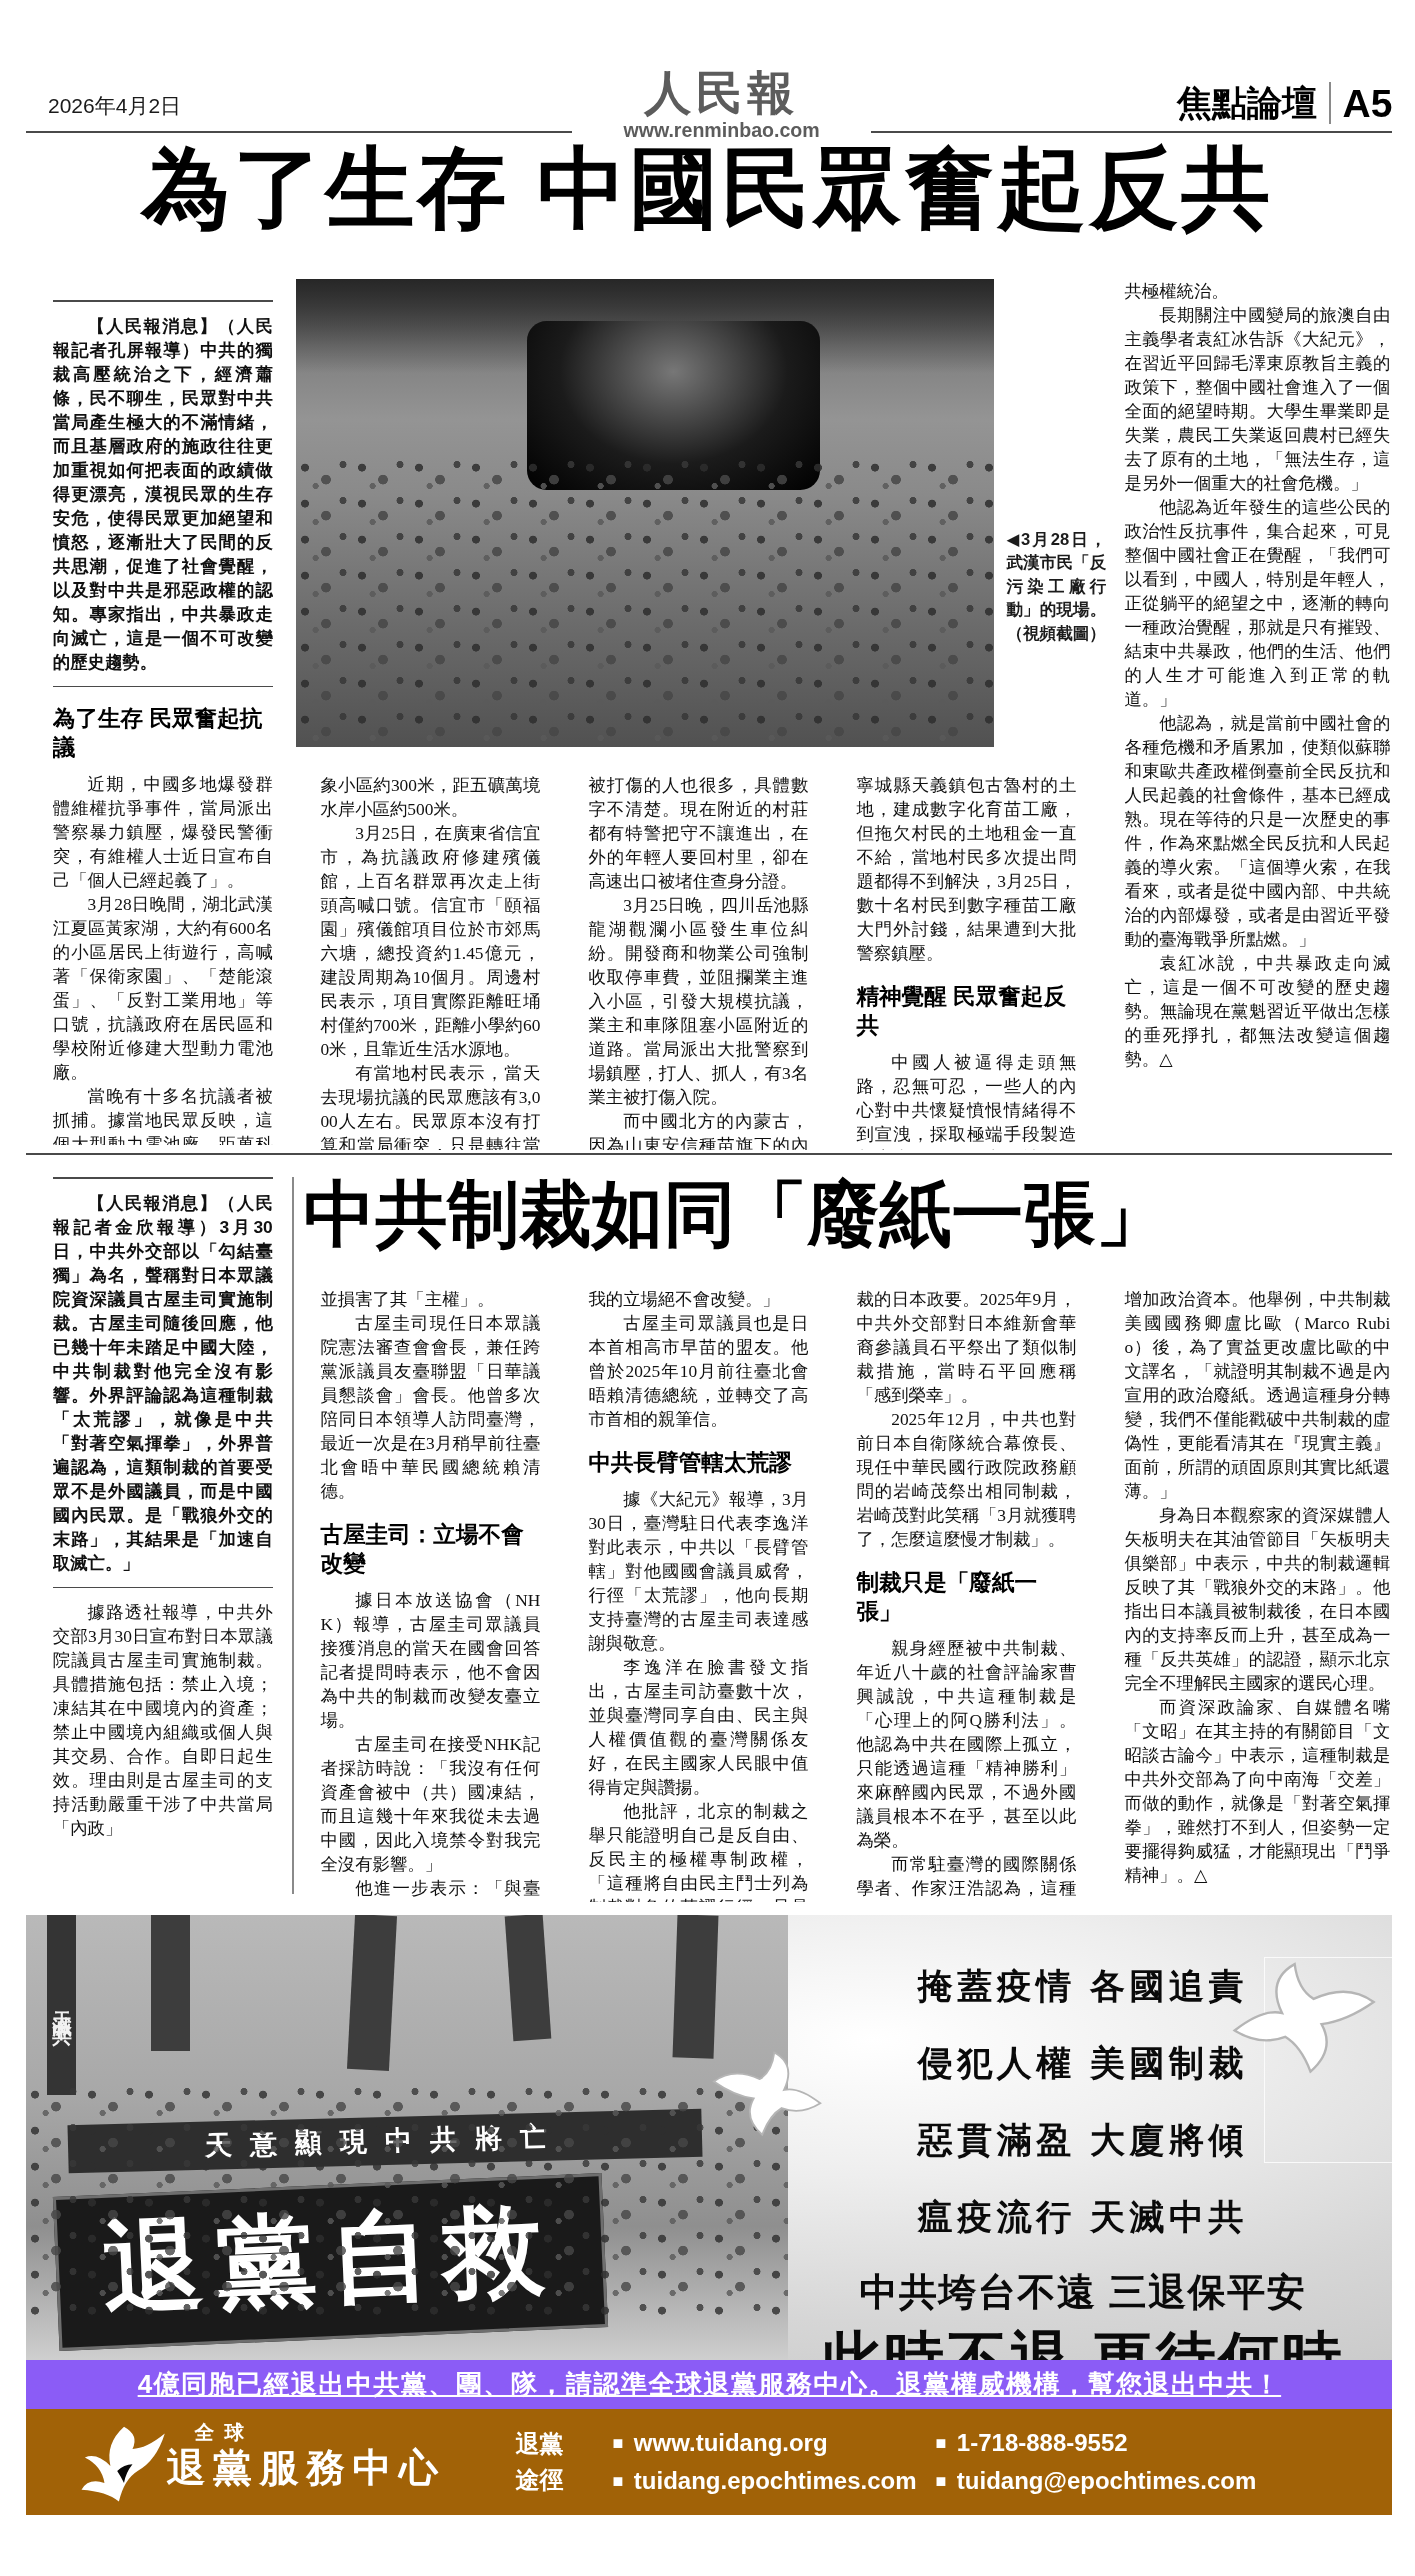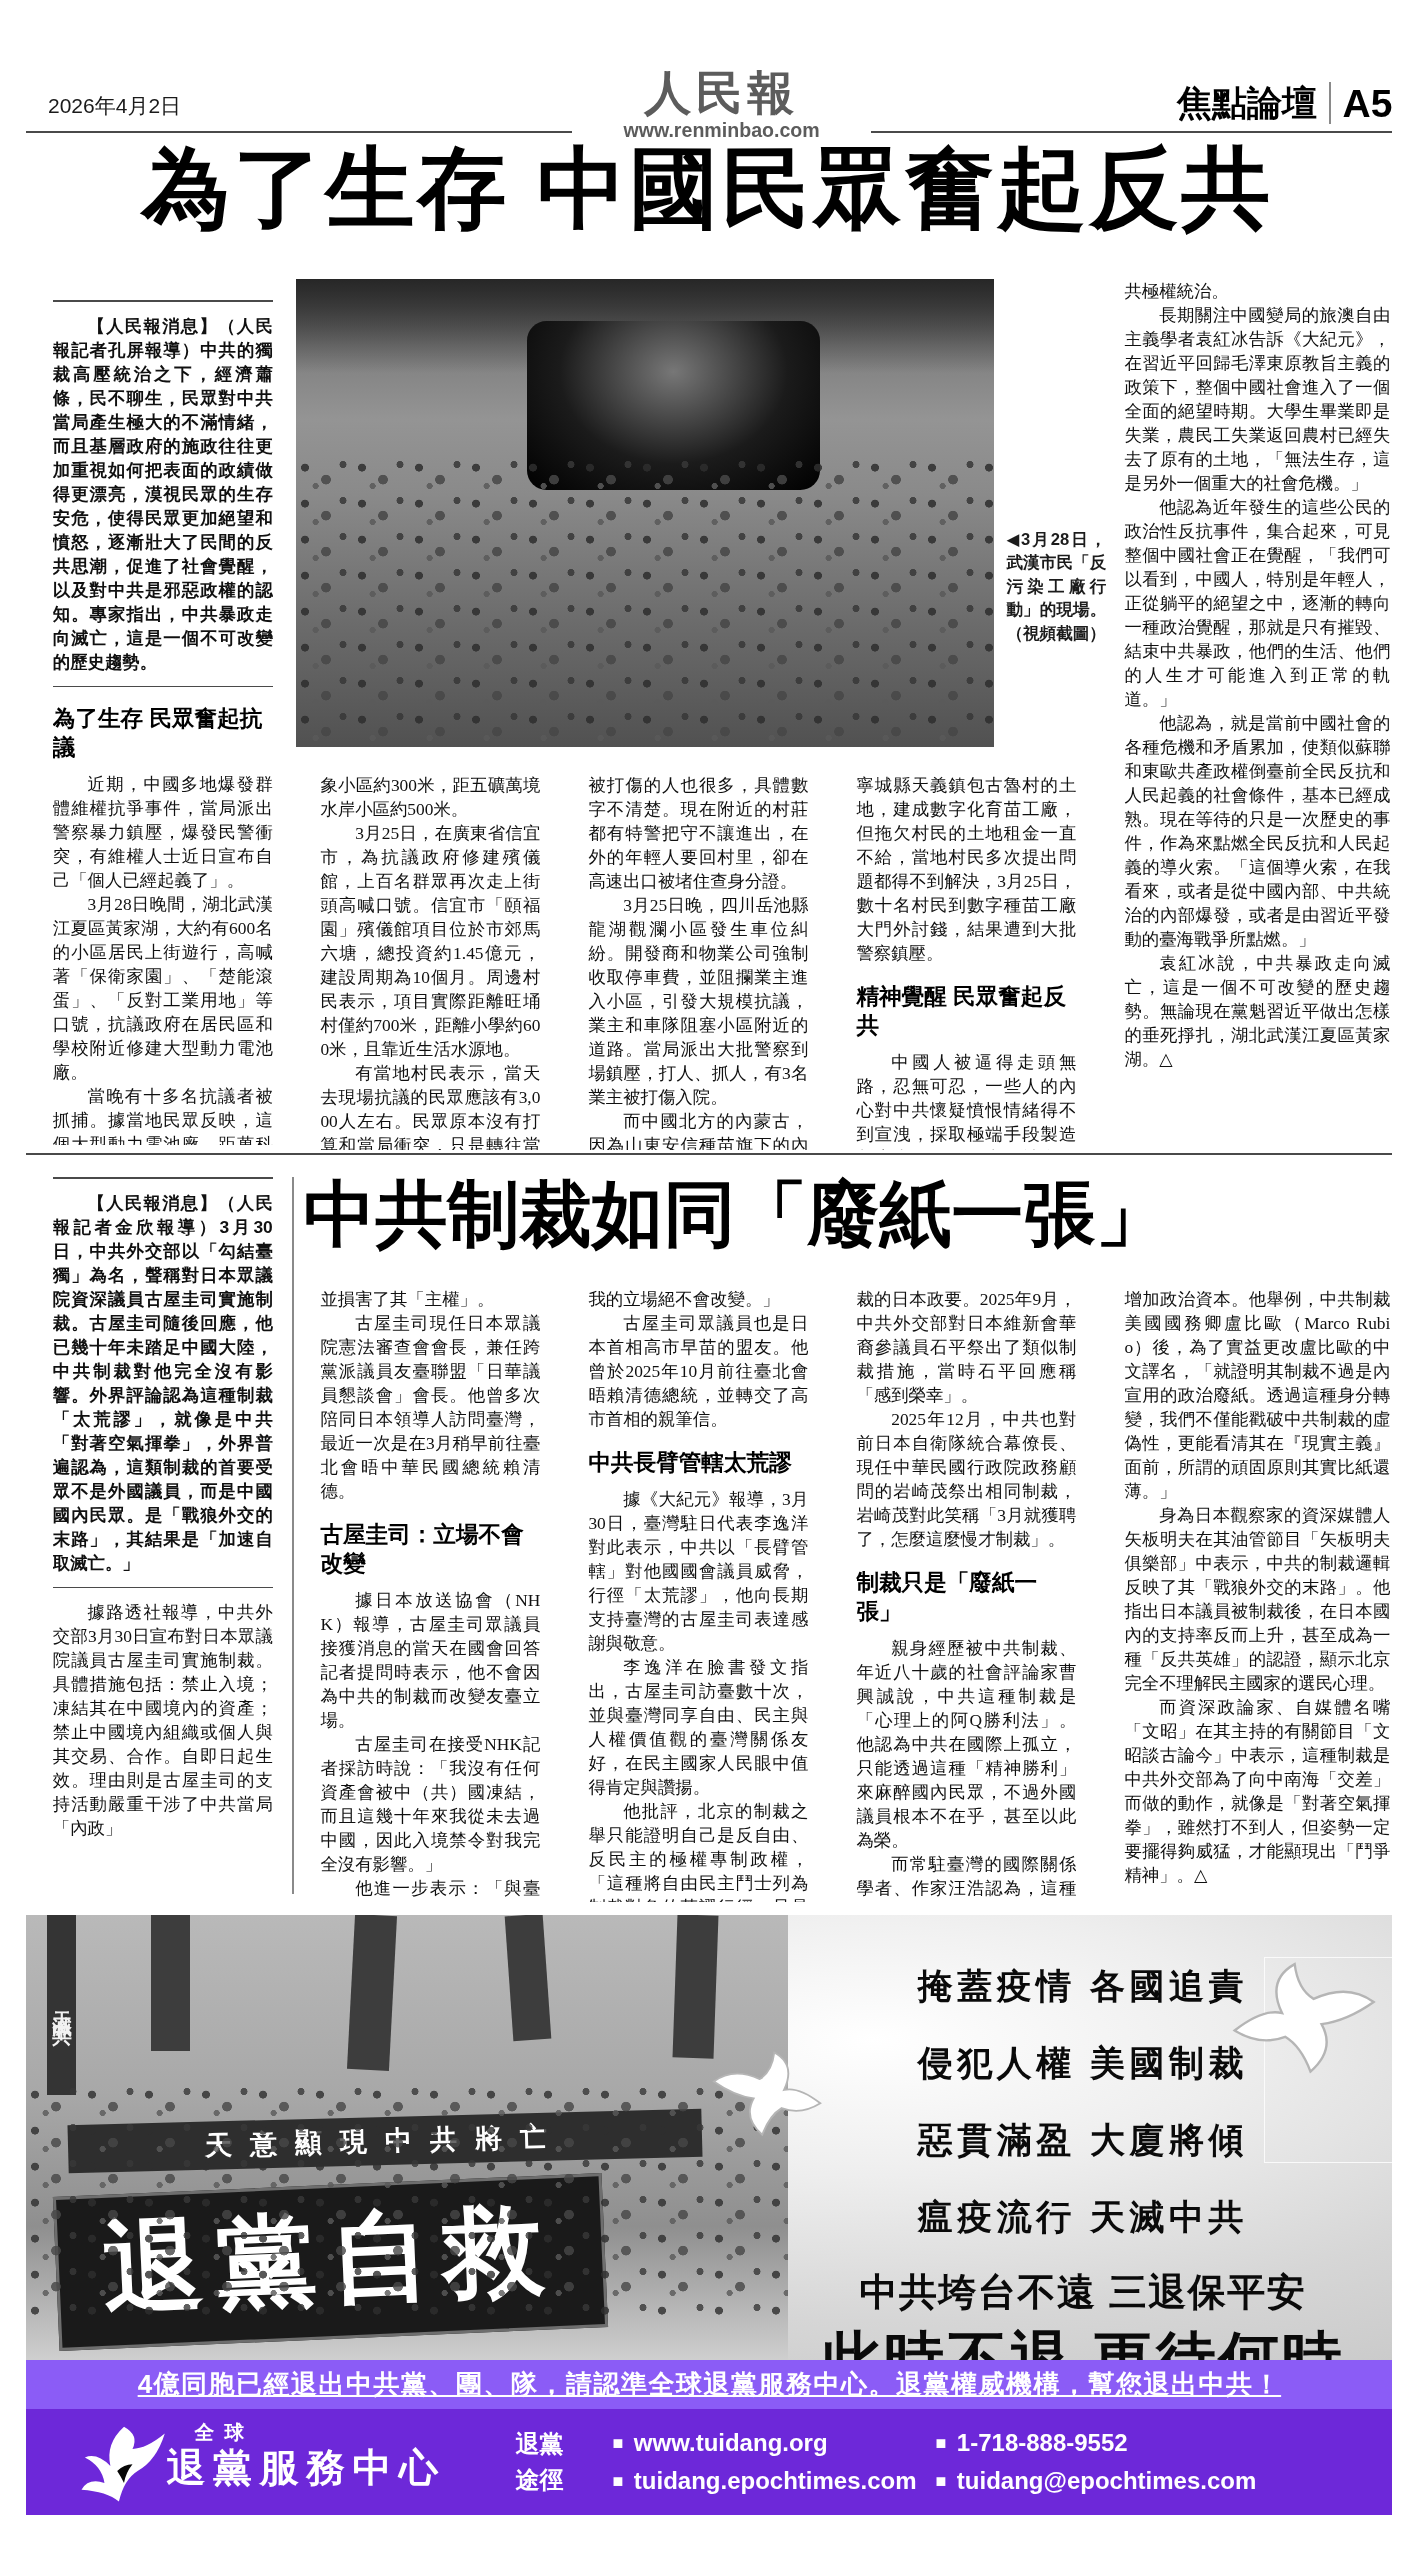--- a/index.html
+++ b/index.html
@@ -85,21 +85,21 @@
   .dove{position:absolute;}
   #slogans{position:absolute;left:766px;top:32px;width:581px;text-align:center;color:#0a0a0a;
       font-family:"Liberation Sans","DejaVu Sans",sans-serif;}
   #slogans .sl{font-weight:900;font-size:35px;line-height:77px;letter-spacing:4.5px;}
   #slogans .big1{font-weight:900;font-size:38px;line-height:65px;letter-spacing:1.5px;margin-top:4.5px;}
   #slogans .big2{font-weight:900;font-size:60px;line-height:69px;letter-spacing:3px;}
   .frame{position:absolute;border:1.5px solid rgba(255,255,255,.8);}
   
   #strip{left:26.4px;top:2360px;width:1366px;height:49px;background:#8b5cf6;color:#fff;
       font:700 26px/49px "Liberation Sans","DejaVu Sans",sans-serif;text-align:center;letter-spacing:1.5px;text-decoration:underline;}
-  #foot{left:26.4px;top:2409px;width:1366px;height:106px;background:#6d28d9;color:#fff;}
+  #foot{left:26.4px;top:2409px;width:1366px;height:106px;background:#a16207;color:#fff;}
   #foot .brand-small{position:absolute;left:168px;top:13.6px;font:700 19.6px/1 "Liberation Serif","DejaVu Serif",serif;letter-spacing:10.6px;}
   #foot .brand{position:absolute;left:140px;top:39px;font:900 39px/1 "Liberation Serif","DejaVu Serif",serif;letter-spacing:7.5px;}
   #foot .mth{position:absolute;left:489px;top:16.6px;font:700 24px/36px "Liberation Sans","DejaVu Sans",sans-serif;}
   #foot .lcol{position:absolute;left:574px;top:15px;font:700 24px/38px "Liberation Sans","DejaVu Sans",sans-serif;margin-left:12px;}
   #foot .rcol{position:absolute;left:909px;top:15px;font:700 24px/38px "Liberation Sans","DejaVu Sans",sans-serif;}
   #foot .sq{display:inline-block;margin-right:10.6px;font-size:18px;vertical-align:2.3px;}
   #foot svg{position:absolute;left:47px;top:9px;}
 </style>
 </head>
 <body>
@@ -152,21 +152,21 @@
       <p class="cont">寧城縣天義鎮包古魯村的土地，建成數字化育苗工廠，但拖欠村民的土地租金一直不給，當地村民多次提出問題都得不到解決，3月25日，數十名村民到數字種苗工廠大門外討錢，結果遭到大批警察鎮壓。</p>
       <div class="sub">精神覺醒 民眾奮起反共</div>
       <p>中國人被逼得走頭無路，忍無可忍，一些人的內心對中共懷疑憤恨情緒得不到宣洩，採取極端手段製造獻忠事件，使得中國社會瀰漫著不安和恐怖情緒。</p>
 
     </div>
     <div class="col bt" id="a1c5">
       <p class="cont">共極權統治。</p>
       <p>長期關注中國變局的旅澳自由主義學者袁紅冰告訴《大紀元》，在習近平回歸毛澤東原教旨主義的政策下，整個中國社會進入了一個全面的絕望時期。大學生畢業即是失業，農民工失業返回農村已經失去了原有的土地，「無法生存，這是另外一個重大的社會危機。」</p>
       <p>他認為近年發生的這些公民的政治性反抗事件，集合起來，可見整個中國社會正在覺醒，「我們可以看到，中國人，特別是年輕人，正從躺平的絕望之中，逐漸的轉向一種政治覺醒，那就是只有摧毀、結束中共暴政，他們的生活、他們的人生才可能進入到正常的軌道。」</p>
       <p>他認為，就是當前中國社會的各種危機和矛盾累加，使類似蘇聯和東歐共產政權倒臺前全民反抗和人民起義的社會條件，基本已經成熟。現在等待的只是一次歷史的事件，作為來點燃全民反抗和人民起義的導火索。「這個導火索，在我看來，或者是從中國內部、中共統治的內部爆發，或者是由習近平發動的臺海戰爭所點燃。」</p>
-      <p>袁紅冰說，中共暴政走向滅亡，這是一個不可改變的歷史趨勢。無論現在黨魁習近平做出怎樣的垂死掙扎，湖北武漢江夏區黃家湖。△</p>
+      <p>袁紅冰說，中共暴政走向滅亡，這是一個不可改變的歷史趨勢。無論現在黨魁習近平做出怎樣的垂死掙扎，都無法改變這個趨勢。△</p>
     </div>
   </section>
 
   <div class="rule" id="art-div"></div>
 
   <section class="art" id="art2">
     <div id="a2vr"></div>
     <div id="head2">中共制裁如同「廢紙一張」</div>
 
     <div class="col bt" id="a2c1">

